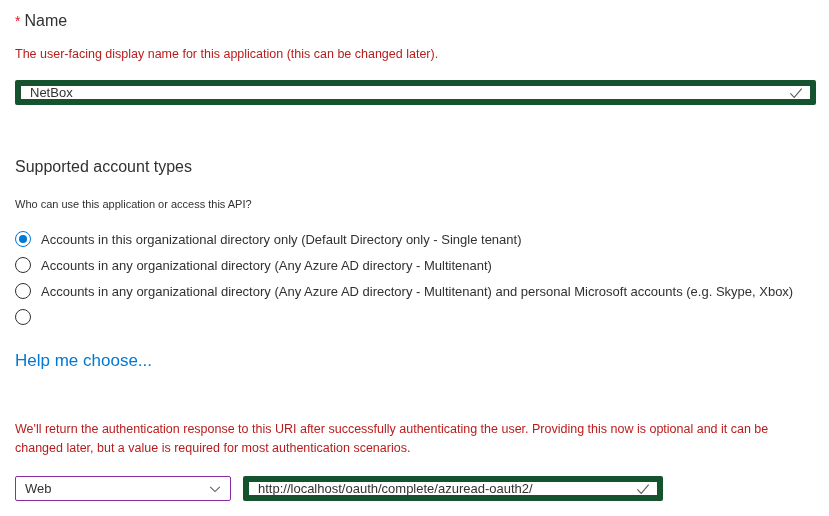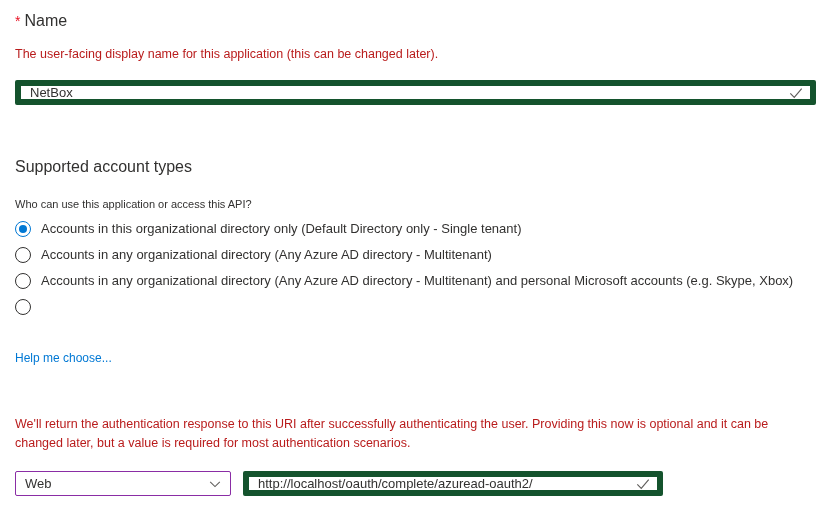--- a/index.html
+++ b/index.html
@@ -62,42 +62,42 @@
     transform: translateY(-50%);
     width: 14px; height: 14px;
     pointer-events: none;
   }
   
   .account-types { margin-top: 52px; }
   .question { font-size: 11px; margin-top: 21px; color: #323130; }
   .radio-group { margin-top: 11px; }
   .radio-option {
     display: flex;
-    align-items: flex-start;
+    align-items: flex-end;
     height: 26px;
     cursor: pointer;
   }
   .radio-circle {
     width: 16px; height: 16px;
     border-radius: 50%;
     border: 1px solid #323130;
     background: #fff;
     display: flex;
     align-items: center;
     justify-content: center;
     flex: 0 0 16px;
   }
   .radio-dot { width: 8px; height: 8px; border-radius: 50%; background: transparent; }
   .radio-option.selected .radio-circle { border-color: #0078d4; }
   .radio-option.selected .radio-dot { background: #0078d4; }
   .radio-label { font-size: 13px; margin-left: 10px; white-space: nowrap; }
   .help-link {
     display: inline-block;
     margin-top: 26px;
-    font-size: 12px;
+    font-size: 17px;
     color: #0078d4;
     text-decoration: none;
     cursor: pointer;
   }
   
   .redirect-section { margin-top: 49px; }
   .redirect-description { margin-top: 12px; width: 800px; }
   .redirect-row {
     margin-top: 18px;
     display: flex;

